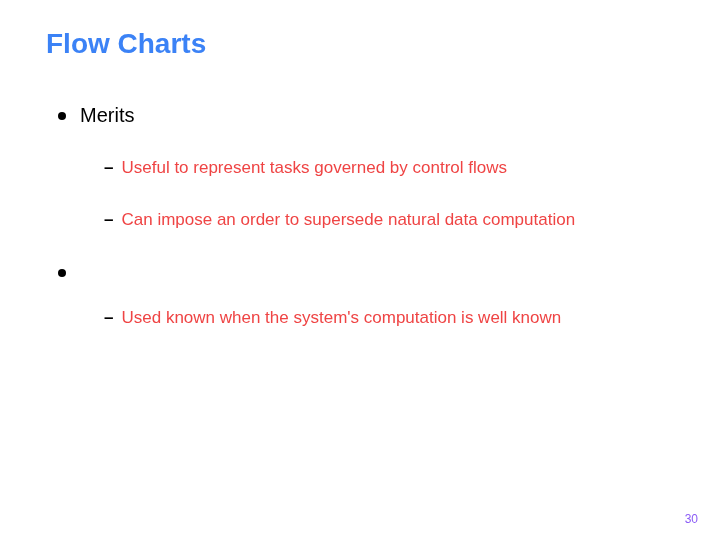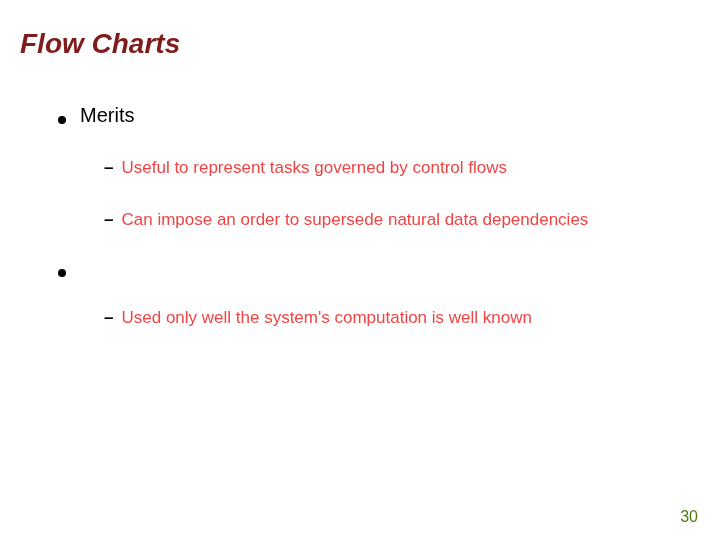--- a/index.html
+++ b/index.html
@@ -12,28 +12,27 @@
   }
   .slide {
     width: 720px;
     height: 540px;
     position: relative;
     padding: 28px 0 0 0;
   }
   .title {
     font-size: 28px;
     font-weight: bold;
-    font-style: italic;
-    color: #7f1d1d;
-    padding-left: 20px;
+    color: #3b82f6;
+    padding-left: 46px;
     margin-bottom: 44px;
   }
   .level1 {
     display: flex;
-    align-items: center;
+    align-items: flex-start;
     padding-left: 58px;
     margin-bottom: 30px;
   }
   .bullet-disc {
     width: 8px;
     height: 8px;
     border-radius: 50%;
     background: #000;
     margin-top: 8px;
     margin-right: 14px;
@@ -58,22 +57,22 @@
   }
   .level2-text {
     font-size: 17px;
     color: #ef4444;
     line-height: 1.3;
   }
   .pagenum {
     position: absolute;
     right: 22px;
     bottom: 14px;
-    font-size: 16px;
-    color: #4d7c0f;
+    font-size: 12px;
+    color: #8b5cf6;
   }
 </style>
 </head>
 <body>
 
 <div class="slide">
 
   <div class="title">Flow Charts</div>
 
   <div class="level1">
@@ -81,27 +80,27 @@
     <span class="level1-text">Merits</span>
   </div>
 
   <div class="level2">
     <span class="dash">–</span>
     <span class="level2-text">Useful to represent tasks governed by control flows</span>
   </div>
 
   <div class="level2">
     <span class="dash">–</span>
-    <span class="level2-text">Can impose an order to supersede natural data dependencies</span>
+    <span class="level2-text">Can impose an order to supersede natural data computation</span>
   </div>
 
   <div class="level1">
     <span class="bullet-disc"></span>
   </div>
 
   <div class="level2">
     <span class="dash">–</span>
-    <span class="level2-text">Used only well the system's computation is well known</span>
+    <span class="level2-text">Used known when the system's computation is well known</span>
   </div>
 
   <div class="pagenum">30</div>
 
 </div>
 
 </body></html>

